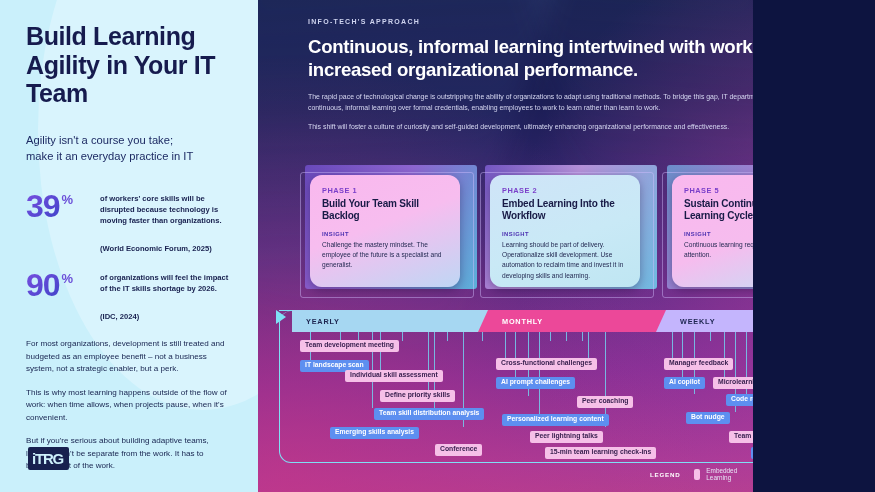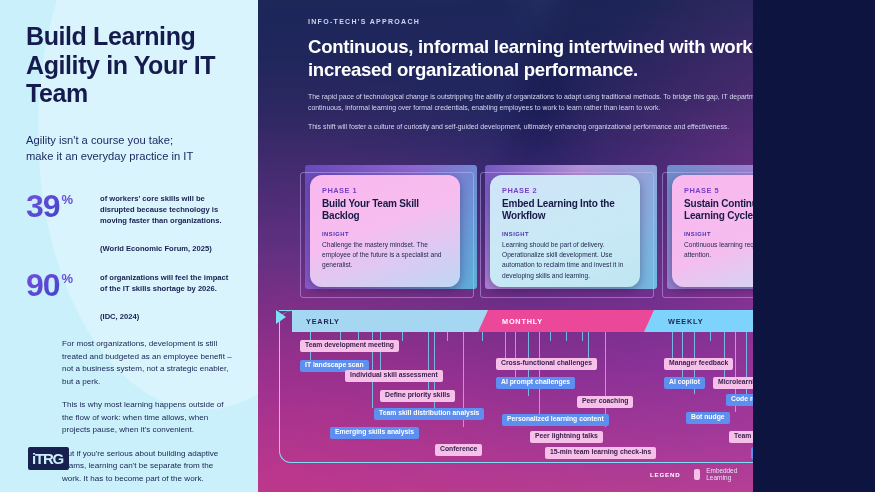--- a/index.html
+++ b/index.html
@@ -36,21 +36,21 @@
     font-size:32px;font-weight:bold;line-height:0.95;letter-spacing:-1px;
     background:linear-gradient(140deg,#7a4fe0 0%,#3f43c8 100%);
     -webkit-background-clip:text;background-clip:text;color:transparent;
   }
   .stat-pct{
     font-size:13px;font-weight:bold;color:#6b4fd8;margin-left:2px;margin-top:1px;
   }
   .stat-txt{flex:1;padding-top:2px;}
   .stat-desc{font-size:7.6px;line-height:1.45;color:#18204f;font-weight:bold;}
   .stat-src{font-size:7.6px;color:#18204f;font-weight:bold;margin-top:18px;}
-  .lp-body{margin-top:14px;margin-left:36px;}
+  .lp-body{margin-top:14px;}
   .lp-body p{font-size:8.1px;line-height:1.55;color:#17234f;margin:0 0 11px 0;}
   .logos{position:absolute;left:28px;bottom:22px;display:flex;align-items:center;z-index:3;}
   .logo-itrg{
     background:#18204f;color:#cdeffb;font-weight:bold;font-size:15px;
     padding:3px 6px 3px 4px;border-radius:2px;letter-spacing:-1.2px;
     font-family:"Liberation Sans",sans-serif;
   }
   .logo-it{margin-left:13px;}
   .logo-it .it-main{
     font-family:"Liberation Serif",serif;font-size:15.5px;color:#18204f;
@@ -134,21 +134,21 @@
     border-top:7px solid transparent;border-bottom:7px solid transparent;
     border-left:10px solid #7fe0f5;
   }
   .bands{position:absolute;left:292px;top:310px;width:560px;height:22px;z-index:5;}
   .band{position:absolute;top:0;height:22px;display:flex;align-items:center;text-align:center;}
   .band-label{font-size:7.3px;font-weight:bold;letter-spacing:0.8px;padding-left:14px;}
   .band.yearly{left:0;width:300px;background:#a6d7f2;clip-path:polygon(0 0,100% 0,100% 100%,0 100%);}
   .band.yearly .band-label{color:#1d2550;}
   .band.monthly{left:186px;width:232px;background:#ec4899;clip-path:polygon(10px 0,100% 0,100% 100%,0 100%);}
   .band.monthly .band-label{color:#ffffff;padding-left:24px;}
-  .band.weekly{left:352px;width:190px;background:#7dd3fc;clip-path:polygon(10px 0,calc(100% - 11px) 0,100% 50%,calc(100% - 11px) 100%,0 100%);}
+  .band.weekly{left:364px;width:190px;background:#c4b5fd;clip-path:polygon(10px 0,calc(100% - 11px) 0,100% 50%,calc(100% - 11px) 100%,0 100%);}
   .band.weekly .band-label{color:#1d2550;padding-left:24px;}
 
   .ticks{position:absolute;left:292px;top:332px;width:560px;height:120px;z-index:4;}
   .tick{position:absolute;top:0;width:1.2px;background:#76c6e9;opacity:0.9;}
   .chip{
     position:absolute;font-size:6.8px;font-weight:bold;white-space:nowrap;
     padding:2.4px 5px;border-radius:2px;line-height:1;z-index:7;
   }
   .chip.pink{background:#f6c0e8;color:#3a2150;}
   .chip.blue{background:#5d8ff0;color:#ffffff;}

